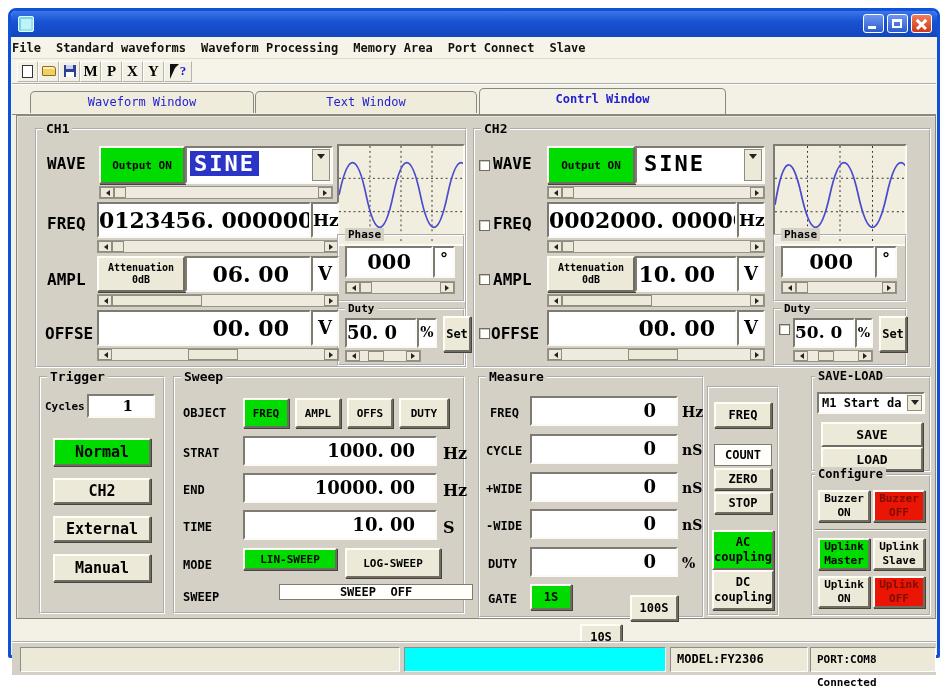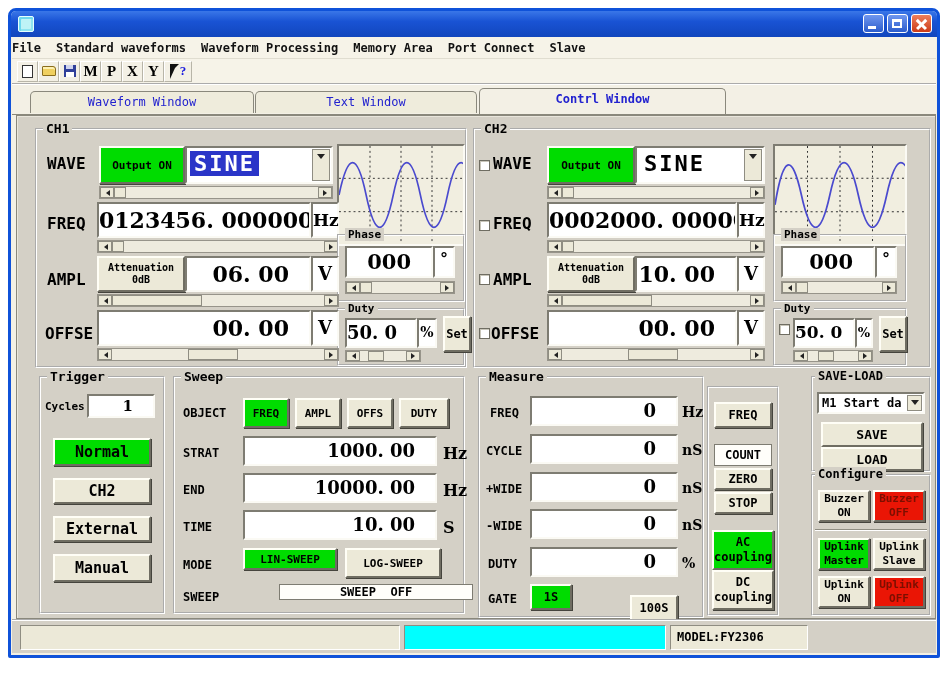--- a/index.html
+++ b/index.html
@@ -96,21 +96,21 @@
   .wave-sel { position:absolute; left:3px; top:3px; font:bold 22px "DejaVu Sans Mono", monospace; padding:0 4px; letter-spacing:2px; }
   .hl { background:#2a35c8; color:#fff; }
 
   .graph { position:absolute; background:#f1eee0; border-top:2px solid #7e7c72; border-left:2px solid #7e7c72;
            border-bottom:2px solid #fbfaf4; border-right:2px solid #fbfaf4; }
   .graph svg { display:block; width:100%; height:100%; }
   .gridln { stroke:#333; stroke-width:1; stroke-dasharray:2,3; }
   .sine { fill:none; stroke:#4a4ace; stroke-width:1.7; }
 
   
-  .statusrow { position:absolute; left:1px; top:608px; right:1px; height:34px; background:#d4d0c6; border-top:2px groove #fff; }
+  .statusrow { position:absolute; left:1px; top:630px; right:1px; height:34px; background:#d4d0c6; border-top:2px groove #fff; }
   .spanel { position:absolute; top:4px; height:25px; background:#ece9d8; border-top:1px solid #8f8d82;
             border-left:1px solid #8f8d82; border-bottom:1px solid #fff; border-right:1px solid #fff;
             font:bold 12px "DejaVu Sans Mono", monospace; line-height:23px; padding-left:6px; color:#000; }
   .spanel.cyan { background:#00ffff; }
 </style>
 </head>
 <body>
 
 <div class="screen">
 <div class="window">
@@ -464,16 +464,17 @@
       <div class="btn red pre" style="left:60px;top:100px;width:52px;height:32px;font-size:11px;">Uplink
 OFF</div>
     </div>
 
   </div>
 
   <div class="statusrow">
     <div class="spanel" style="left:8px;width:380px;"></div>
     <div class="spanel cyan" style="left:392px;width:262px;"></div>
     <div class="spanel" style="left:658px;width:138px;">MODEL:FY2306</div>
+    <div class="spanel" style="left:798px;width:126px;font-size:11px;">PORT:COM8 Connected</div>
   </div>
 
 </div>
 </div>
 
 </body></html>

